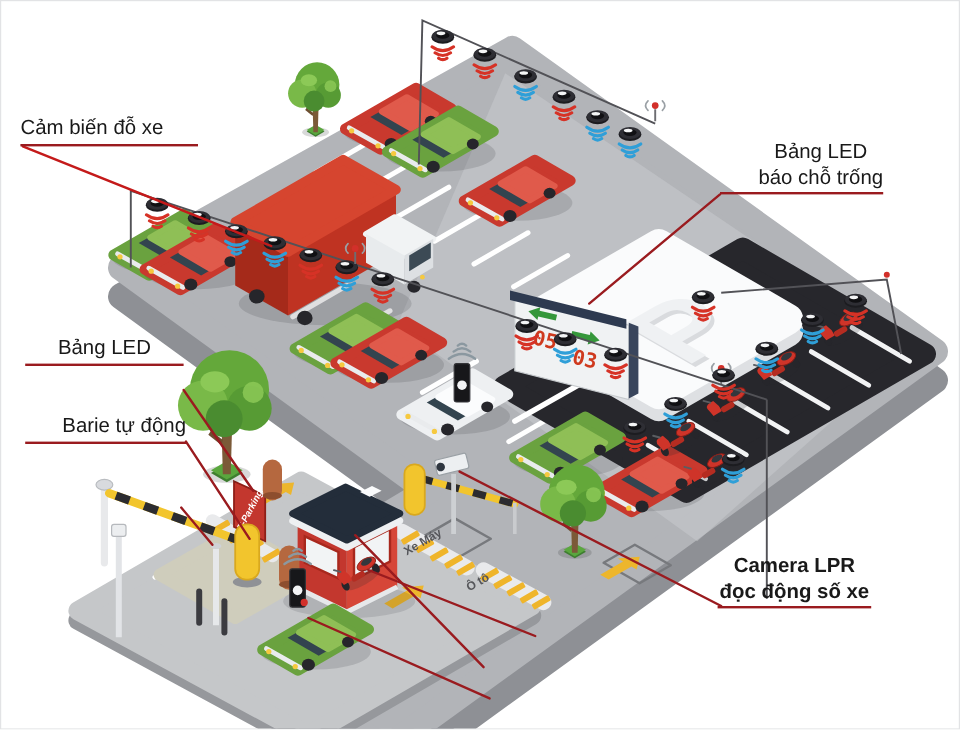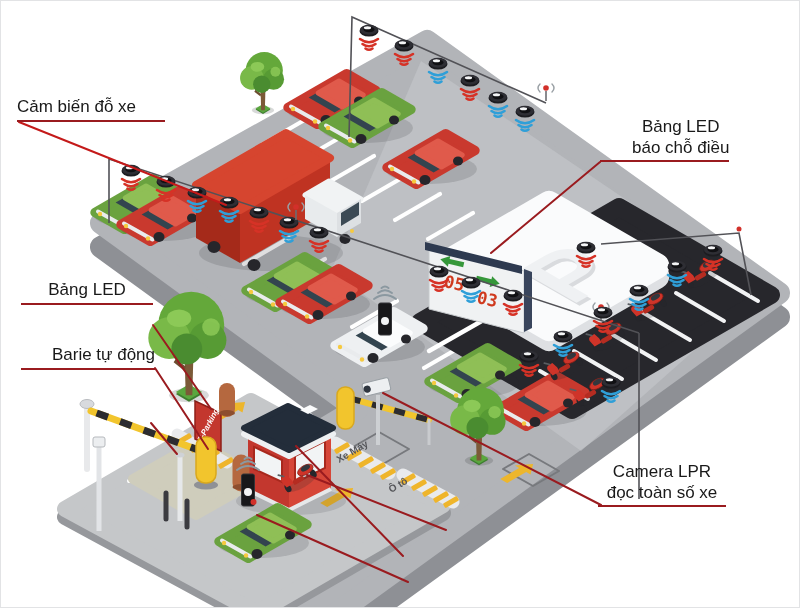--- a/index.html
+++ b/index.html
@@ -2,21 +2,21 @@
 <html><head>
 <meta charset="utf-8">
 <style>
   html,body{margin:0;padding:0;background:#fff;}
   .stage{position:relative;width:800px;height:608px;background:#ffffff;overflow:hidden;
          font-family:"Liberation Sans",sans-serif;border:1px solid #e2e3e5;box-sizing:border-box;}
   .stage svg{position:absolute;left:0;top:0;}
   .lbl{position:absolute;font-size:17px;line-height:1.22;color:#191919;
        padding-bottom:2px;border-bottom:2.2px solid #9a1b1f;white-space:nowrap;z-index:5;}
   .lbl span{display:block;text-align:center;}
-  .r{text-align:right;}
+  .r{text-align:right;font-weight:bold;}
 </style>
 </head>
 <body>
 
 <div class="stage">
 <svg width="800" height="608" viewBox="0 0 800 608">
   <defs>
     <g id="car">
       <ellipse cx="0" cy="10" rx="46" ry="15" fill="rgba(40,42,46,0.15)"></ellipse>
       <polygon points="-44.2,8.5 14.7,-25.5 44.2,-8.5 -14.7,25.5" fill="var(--c)" stroke="var(--c)" stroke-width="9" stroke-linejoin="round"></polygon>
@@ -350,30 +350,30 @@
     <line x1="445" y1="529" x2="306" y2="474" stroke="#9a1b1f"></line>
     <line x1="402" y1="555" x2="295" y2="445" stroke="#9a1b1f"></line>
     <line x1="407" y1="581" x2="256" y2="514" stroke="#9a1b1f"></line>
   </g>
 </svg>
 
   <div class="lbl" style="left:16px;top:96px;min-width:148px;">Cảm biến đỗ xe</div>
 
   <div class="lbl" style="left:599px;top:116px;padding-left:32px;">
     <span>Bảng LED</span>
-    <span>báo chỗ điều</span>
+    <span>báo chỗ trống</span>
   </div>
 
   <div class="lbl" style="left:20px;top:279px;min-width:132px;">
     <span>Bảng LED</span>
   </div>
 
   <div class="lbl" style="left:20px;top:344px;min-width:134px;text-align:right;">Barie tự động</div>
 
 
   <div class="lbl r" style="right:73px;top:461px;min-width:128px;">
     <span>Camera LPR</span>
-    <span>đọc toàn số xe</span>
+    <span>đọc động số xe</span>
   </div>
 
 
 
 </div>
 
 </body></html>

